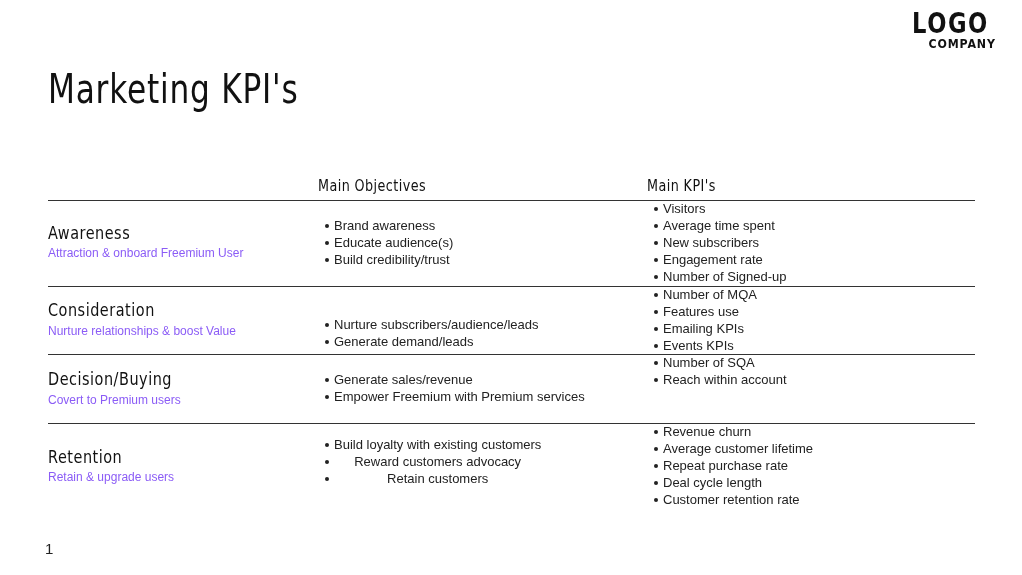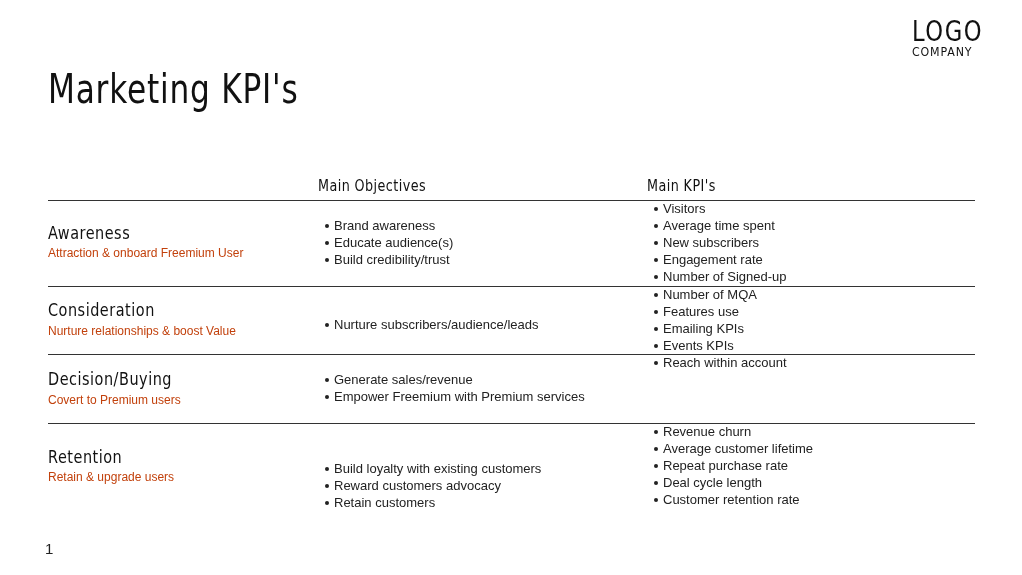--- a/index.html
+++ b/index.html
@@ -6,33 +6,33 @@
     body {
       width: 1022px; height: 575px; background: #ffffff; position: relative; overflow: hidden;
       font-family: "Liberation Sans", sans-serif; color: #1a1a1a;
     }
     .abs { position: absolute; }
     .title {
       left: 48px; top: 66px; font-family: "DejaVu Sans", sans-serif; font-size: 40px;
       letter-spacing: 1px; font-weight: 400; transform: scaleX(0.78); transform-origin: left top;
       color: #111;
     }
-    .logo { left: 912px; top: 16px; text-align: left; }
+    .logo { left: 912px; top: 8px; text-align: right; font-weight: bold; }
     .logo .l1 { font-family: "DejaVu Sans", sans-serif; font-size: 29px; line-height: 30px; letter-spacing: 2px; transform: scaleX(0.78); transform-origin: left top; display:block; color:#111; }
     .logo .l2 { font-family: "DejaVu Sans", sans-serif; font-size: 13px; line-height: 14px; letter-spacing: 1px; transform: scaleX(0.85); transform-origin: left top; display:block; color:#111; margin-top:-1px; }
     .colhead {
       top: 177px; font-family: "DejaVu Sans", sans-serif; font-size: 15px; letter-spacing: 0.5px;
       transform: scaleX(0.85); transform-origin: left top; color: #111;
     }
     .hline { left: 48px; width: 927px; height: 1px; background: #333; }
     .stage-name {
       left: 48px; font-family: "DejaVu Sans", sans-serif; font-size: 17px; letter-spacing: 0.6px;
       transform: scaleX(0.85); transform-origin: left top; color: #111;
     }
-    .stage-desc { left: 48px; font-size: 12px; color: #c2410c; }
+    .stage-desc { left: 48px; font-size: 12px; color: #8b5cf6; }
     ul.blist { margin: 0; padding: 0; list-style: none; }
     ul.blist li { position: relative; font-size: 13px; line-height: 17px; height: 17px; padding-left: 9px; color: #222; white-space: nowrap; }
     ul.blist li::before {
       content: ""; position: absolute; left: 0; top: 7px; width: 4px; height: 4px; border-radius: 50%; background: #222;
     }
     .obj { left: 325px; }
     .kpi { left: 654px; }
     .pagenum { left: 45px; top: 540px; font-size: 15px; color: #222; }
   </style>
 </head>
@@ -64,45 +64,47 @@
   <li>Engagement rate</li>
   <li>Number of Signed-up</li>
 </ul>
 
 <div class="abs hline" style="top:286px;"></div>
 
 <div class="abs stage-name" style="top:300px;">Consideration</div>
 <div class="abs stage-desc" style="top:324px;text-align:right;">Nurture relationships &amp; boost Value</div>
 <ul class="abs blist obj" style="top:316px;">
   <li>Nurture subscribers/audience/leads</li>
+  <li>Generate demand/leads</li>
 </ul>
 <ul class="abs blist kpi" style="top:286px;">
   <li>Number of MQA</li>
   <li>Features use</li>
   <li>Emailing KPIs</li>
   <li>Events KPIs</li>
 </ul>
 
 <div class="abs hline" style="top:354px;"></div>
 
 <div class="abs stage-name" style="top:369px;">Decision/Buying</div>
 <div class="abs stage-desc" style="top:393px;text-align:center;">Covert to Premium users</div>
 <ul class="abs blist obj" style="top:371px;">
   <li>Generate sales/revenue</li>
   <li>Empower Freemium with Premium services</li>
 </ul>
 <ul class="abs blist kpi" style="top:354px;">
+  <li>Number of SQA</li>
   <li>Reach within account</li>
 </ul>
 
 <div class="abs hline" style="top:423px;"></div>
 
 <div class="abs stage-name" style="top:447px;">Retention</div>
 <div class="abs stage-desc" style="top:470px;">Retain &amp; upgrade users</div>
-<ul class="abs blist obj" style="top:460px;">
+<ul class="abs blist obj" style="top:436px;text-align:center;">
   <li>Build loyalty with existing customers</li>
   <li>Reward customers advocacy</li>
   <li>Retain customers</li>
 </ul>
 <ul class="abs blist kpi" style="top:423px;">
   <li>Revenue churn</li>
   <li>Average customer lifetime</li>
   <li>Repeat purchase rate</li>
   <li>Deal cycle length</li>
   <li>Customer retention rate</li>

